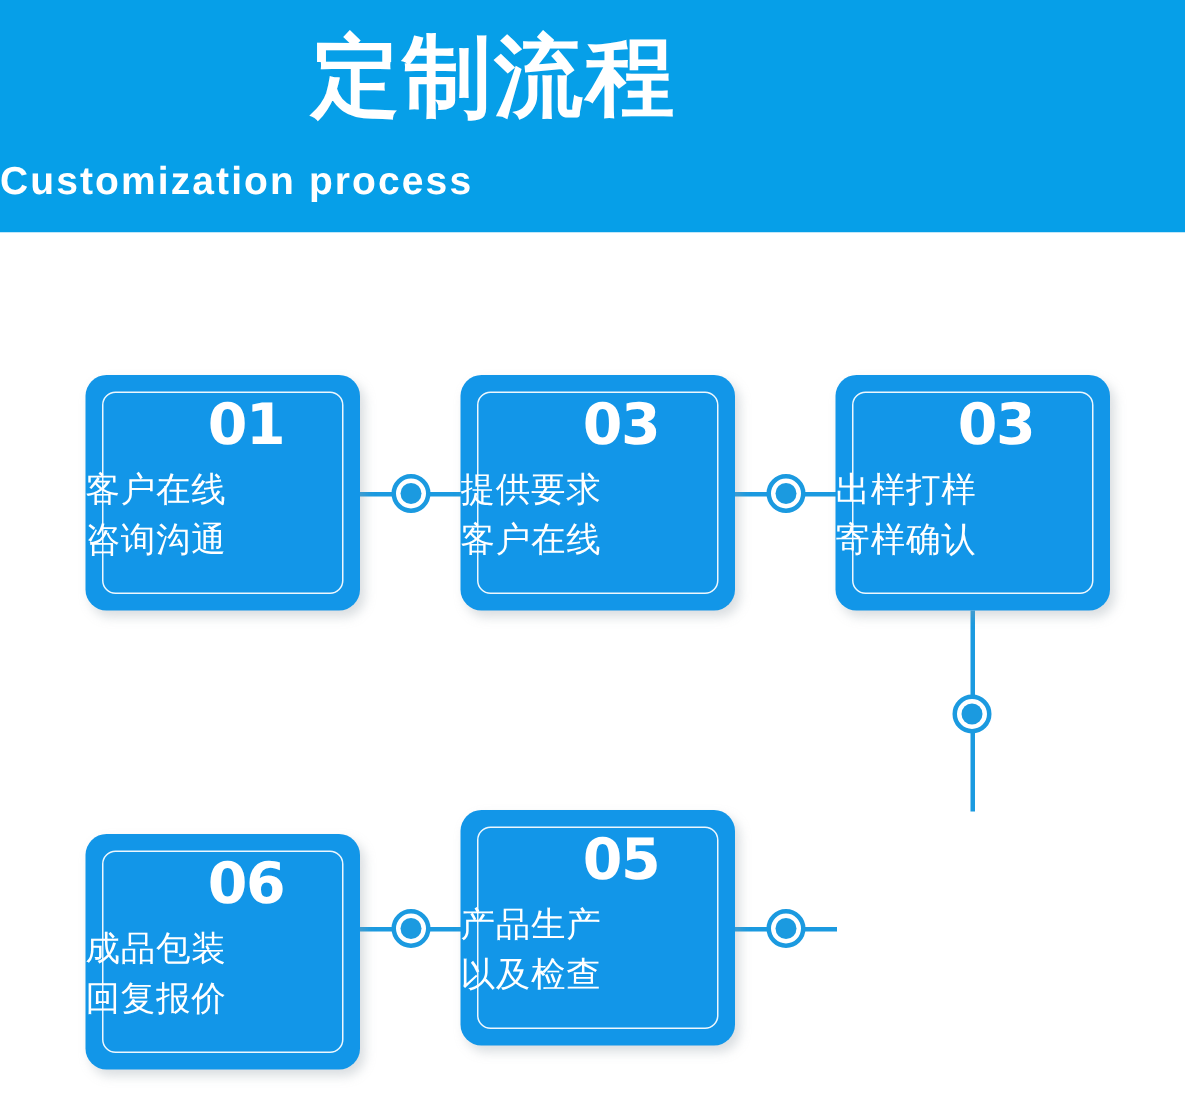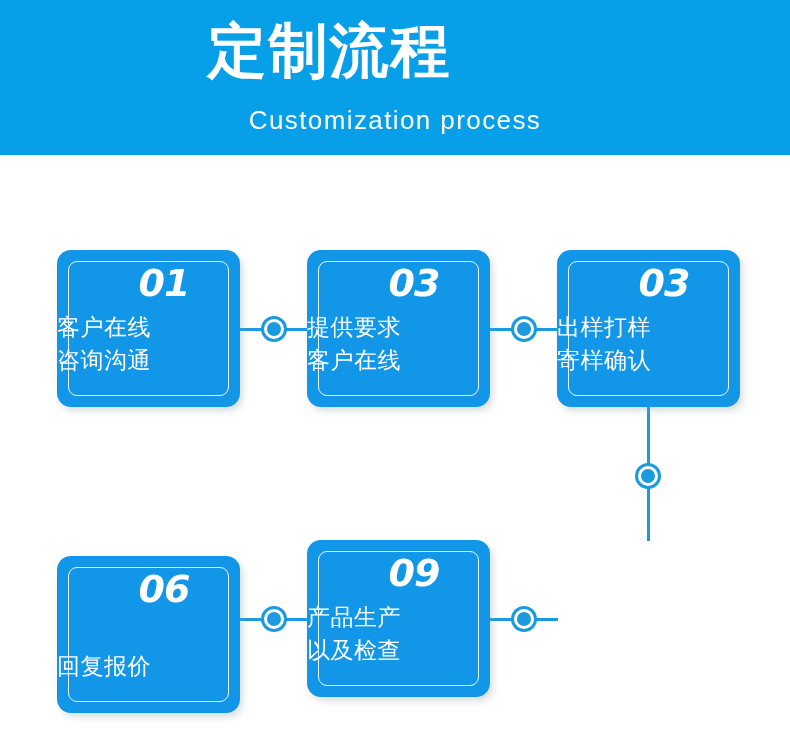--- a/index.html
+++ b/index.html
@@ -41,25 +41,24 @@
     line-height: 70px;
     font-weight: bold;
     letter-spacing: 2px;
     font-family: "DejaVu Sans", "Liberation Sans", sans-serif;
   }
   .banner-subtitle {
     position: absolute;
     left: 0;
     top: 104px;
     width: 790px;
-    text-align: center;
     color: #ffffff;
     font-size: 26px;
     line-height: 32px;
-    font-weight: normal;
+    font-weight: bold;
     letter-spacing: 1.4px;
     font-family: "Liberation Sans", sans-serif;
   }
 
   
   .flow {
     position: absolute;
     left: 0;
     top: 155px;
     width: 790px;
@@ -92,21 +91,20 @@
     left: 0;
     top: 12px;
     width: 214px;
     text-align: center;
     color: #ffffff;
     font-size: 38px;
     line-height: 42px;
     font-weight: bold;
     letter-spacing: -1px;
     font-family: "DejaVu Sans", "Liberation Sans", sans-serif;
-    font-style: italic;
   }
   .step-line {
     position: absolute;
     left: 0;
     width: 183px;
     color: #ffffff;
     font-size: 23px;
     line-height: 30px;
     font-weight: normal;
     letter-spacing: 0.5px;
@@ -190,25 +188,26 @@
     <div class="step-card" style="left:557px; top:95px;">
       <div class="step-inner"></div>
       <div class="step-num">03</div>
       <div class="step-line step-line-2">寄样确认</div>
       <div class="step-line step-line-1">出样打样</div>
     </div>
 
     <div class="step-card" style="left:57px; top:385px;margin-top:16px;">
       <div class="step-inner"></div>
       <div class="step-num">06</div>
+      <div class="step-line step-line-1">成品包装</div>
       <div class="step-line step-line-2">回复报价</div>
     </div>
 
     <div class="step-card" style="left:307px; top:385px;">
       <div class="step-inner"></div>
-      <div class="step-num">09</div>
+      <div class="step-num">05</div>
       <div class="step-line step-line-1">产品生产</div>
       <div class="step-line step-line-2">以及检查</div>
     </div>
 
 
   </div>
 </div>
 
 </body></html>

